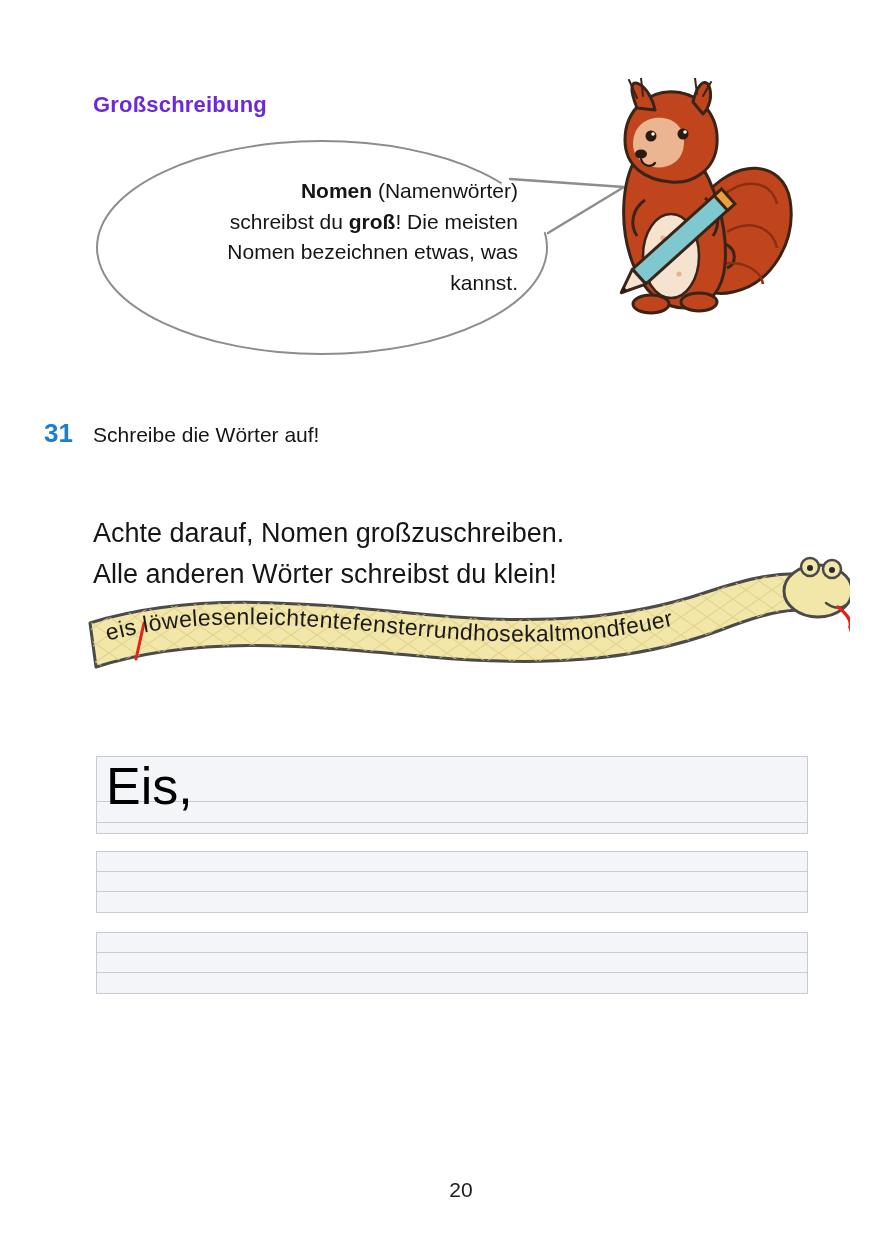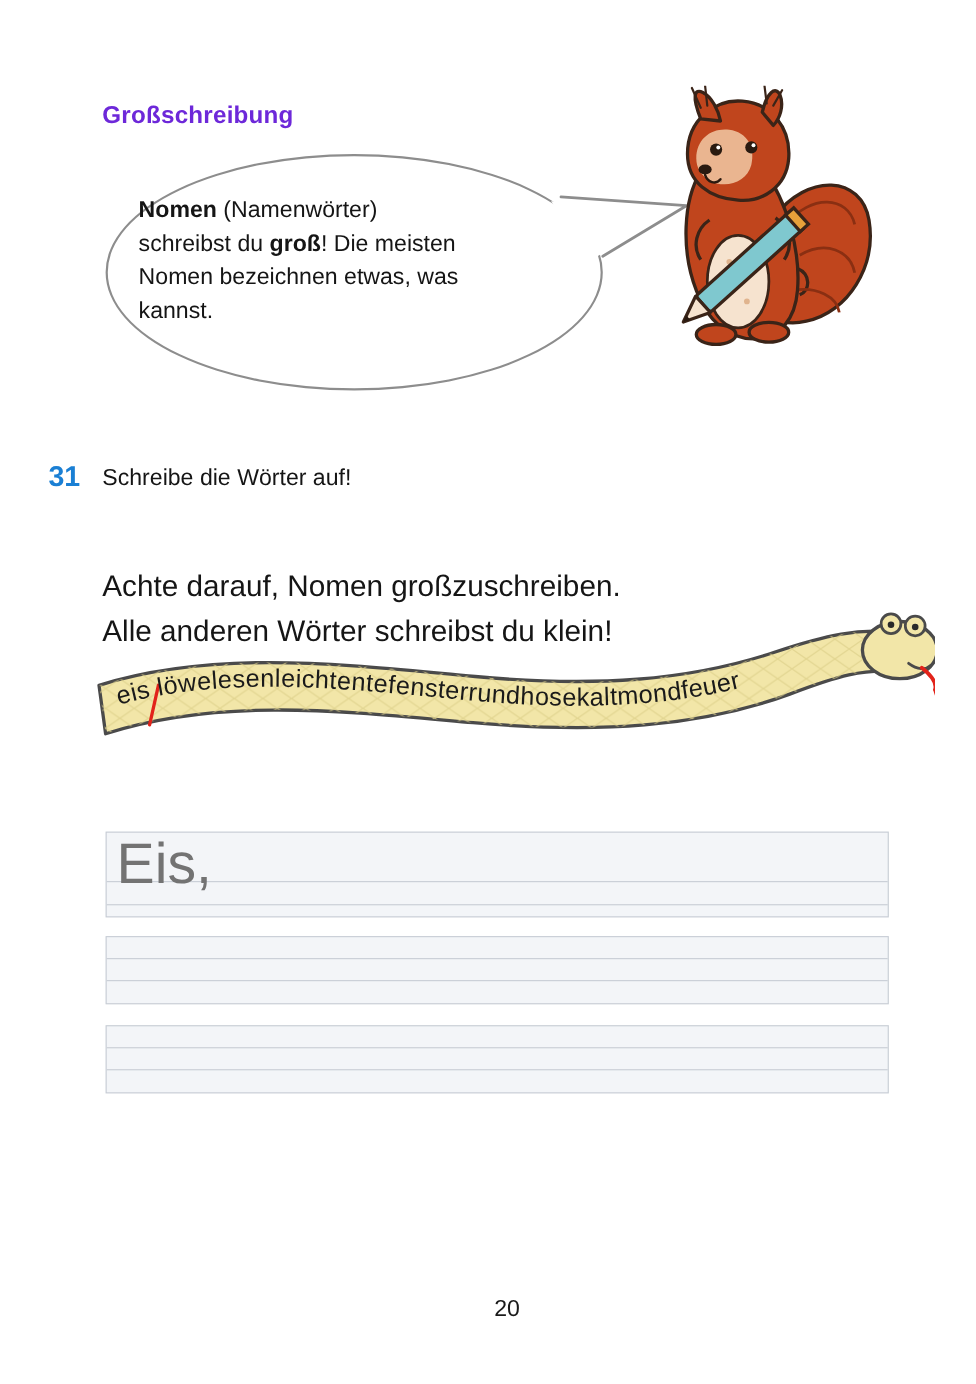--- a/index.html
+++ b/index.html
@@ -56,21 +56,21 @@
     top: 25px;
     width: 0;
     height: 0;
   }
   .bubble-tail svg { display: block; }
   .bubble-text {
     position: absolute;
     left: 30px;
     top: 36px;
     width: 392px;
-    text-align: left;
+    text-align: right;
     font-size: 21px;
     line-height: 1.46;
     color: #151515;
   }
   .bubble-text b { font-weight: bold; }
 
   
   .squirrel {
     position: absolute;
     left: 585px;
@@ -134,21 +134,21 @@
     background: #c7ccd4;
     width: 100%;
   }
 
   .answer {
     position: absolute;
     left: 106px;
     top: 760px;
     font-size: 52px;
     line-height: 1;
-    color: #737373;
+    color: #000000;
     font-family: "Liberation Sans", sans-serif;
   }
 
   
   .page-number {
     position: absolute;
     left: 0;
     right: 0;
     top: 1178px;
     text-align: center;

